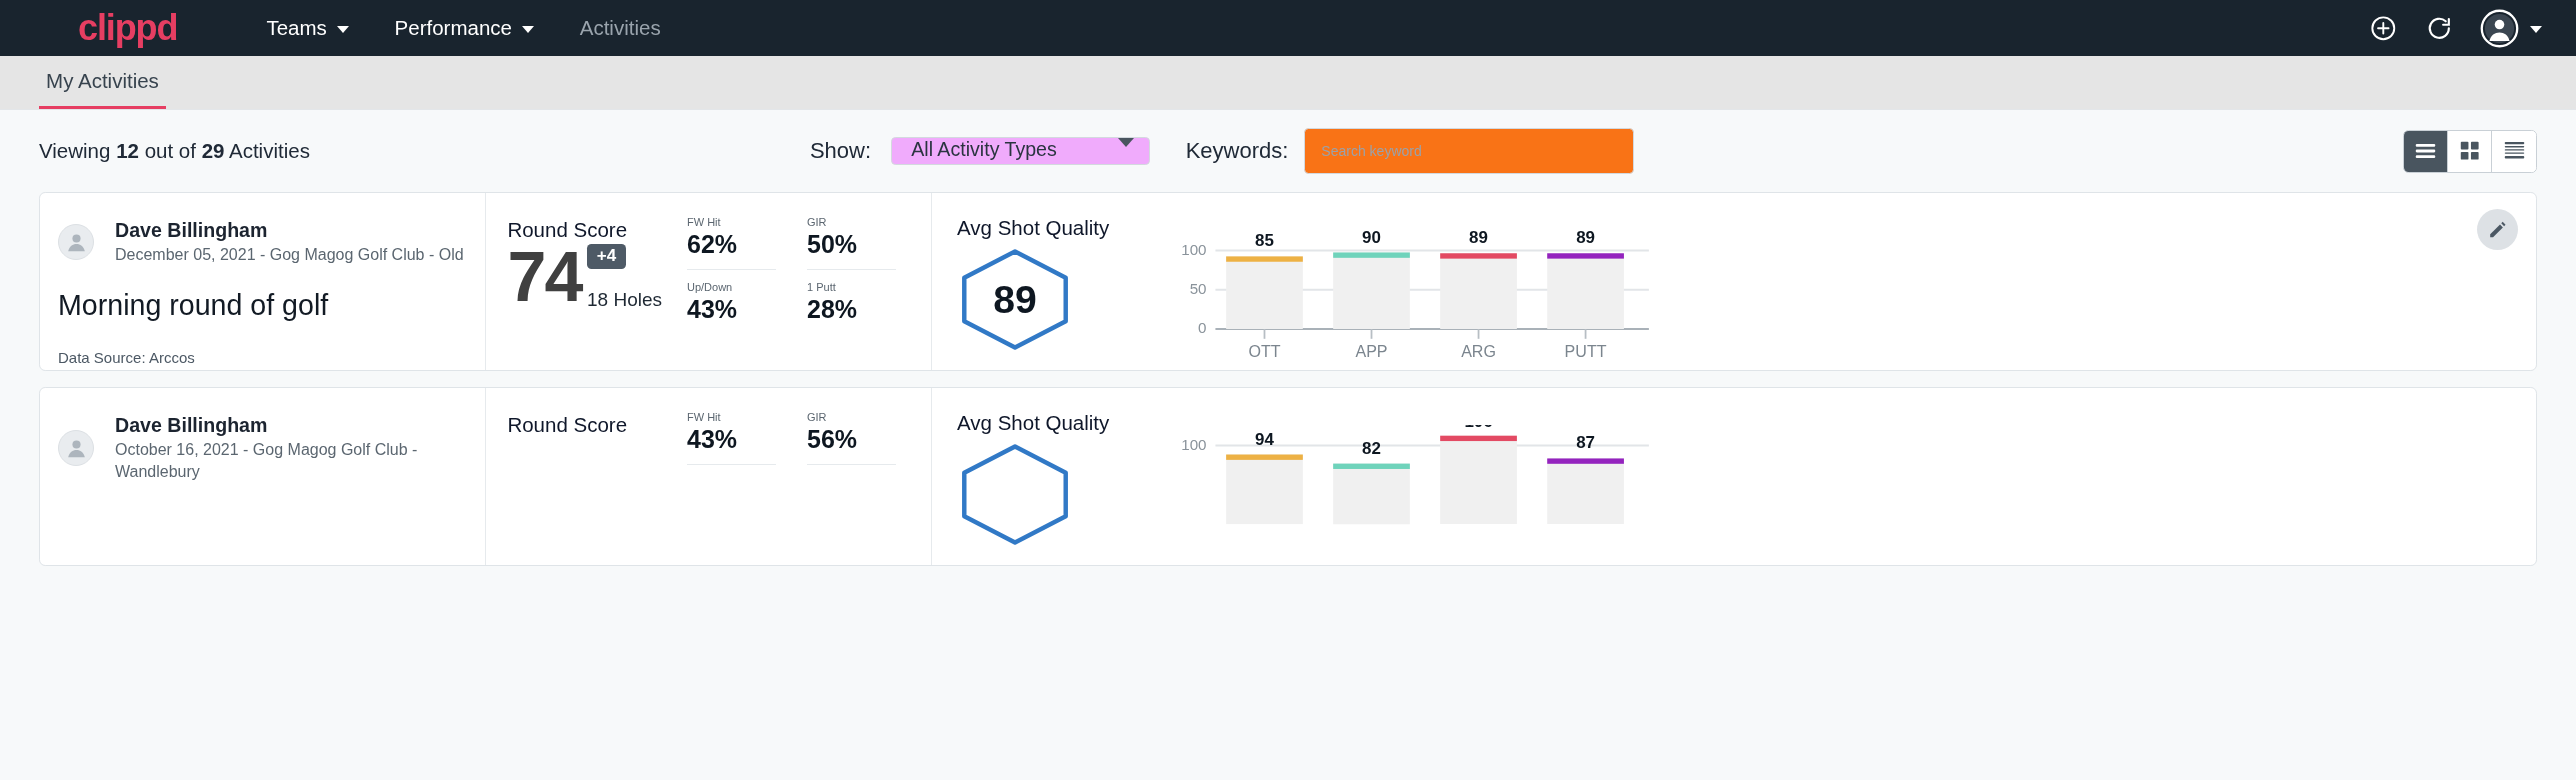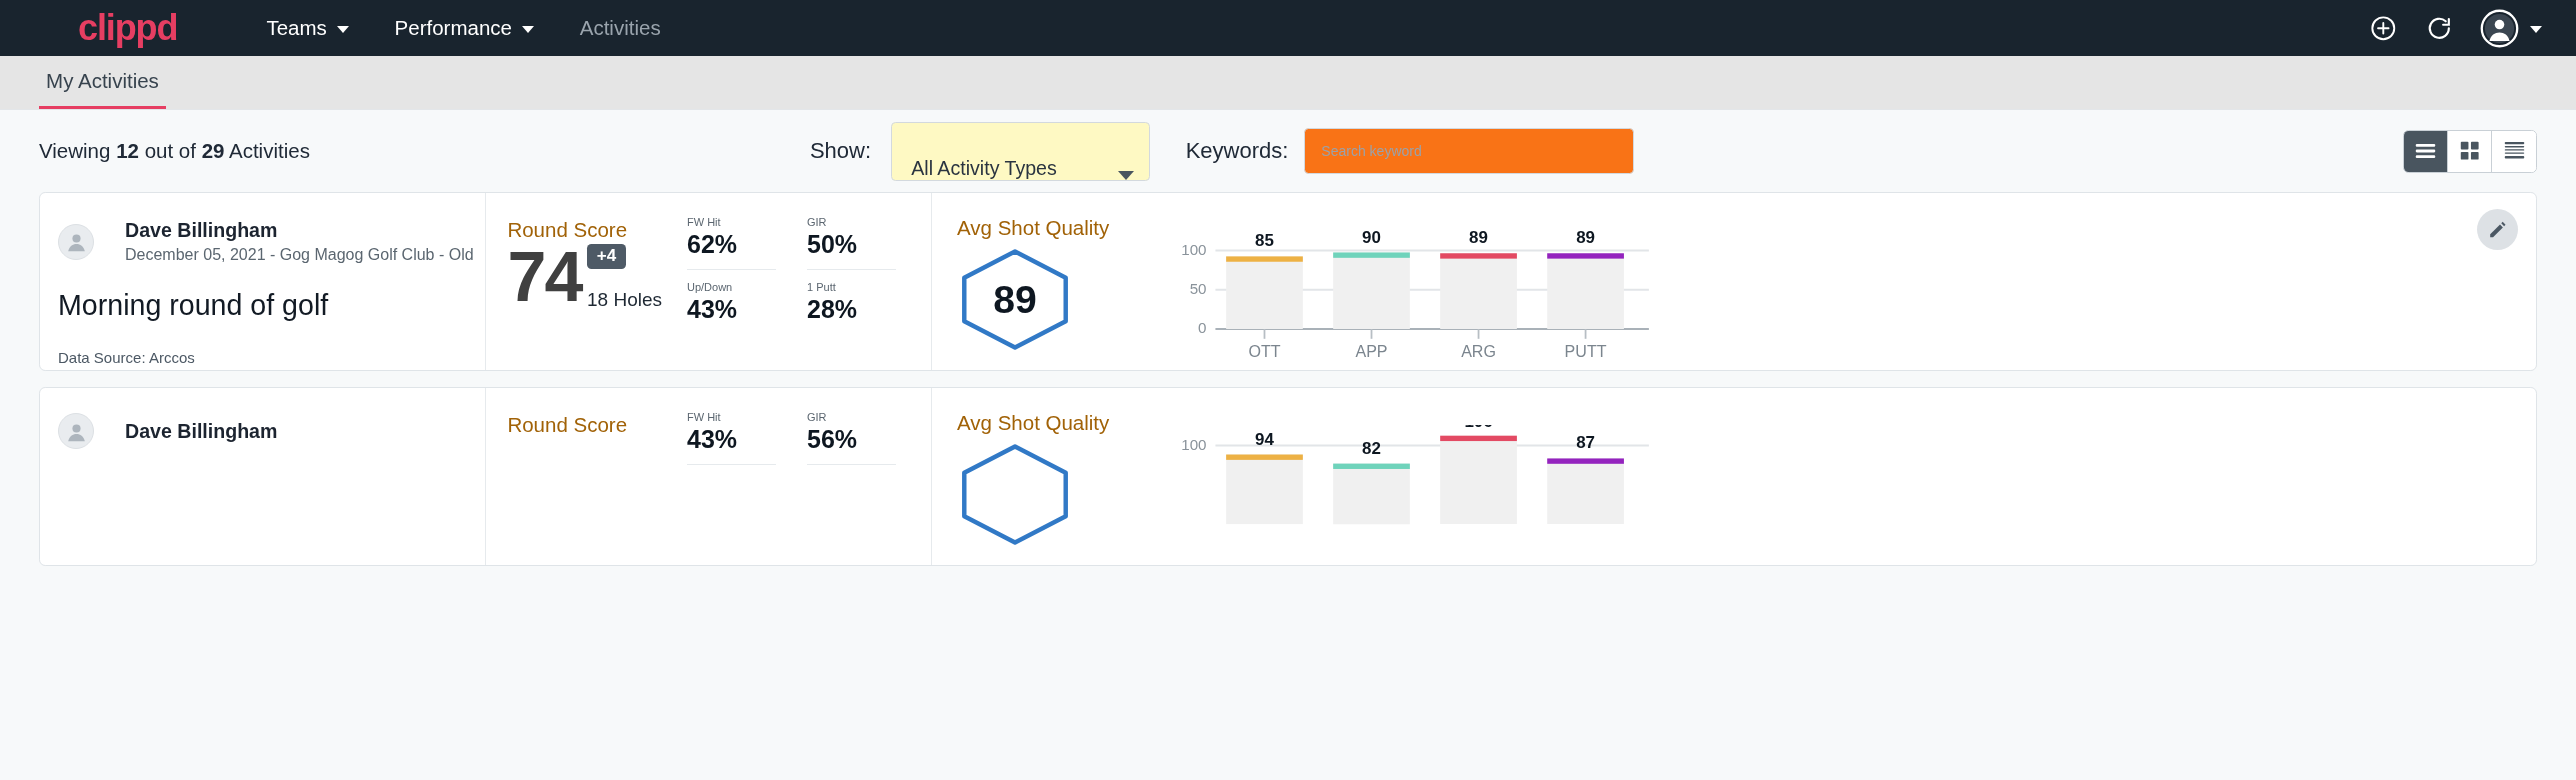--- a/index.html
+++ b/index.html
@@ -83,26 +83,26 @@
     white-space: nowrap;
   }
   .viewing b { font-weight: 700; }
   .filter-spacer-a { width: 500px; }
   .show-label, .kw-label {
     font-size: 22px;
     color: #202A37;
     white-space: nowrap;
   }
   .select {
-    width: 259px; height: 59px;
-    background: #fef9c3;
+    width: 259px; height: 28px;
+    background: #f0abfc;
     border: 0.9px solid #D3D9DE;
     border-radius: 4.5px;
     margin-left: 19.6px;
-    display: flex; align-items: flex-end;
+    display: flex; align-items: flex-start;
     padding: 0 14.3px 0 19.6px;
     cursor: pointer;
   }
   .select-value { flex: 1; font-size: 19.6px; color: #2A3440; white-space: nowrap; }
   .chev-dark {
     width: 0; height: 0;
     border-left: 8px solid transparent;
     border-right: 8px solid transparent;
     border-top: 9px solid #49555F;
   }
@@ -145,38 +145,38 @@
     height: 179px;
     margin-bottom: 16px;
     display: flex;
     position: relative;
   }
   .card-left {
     width: 446px;
     padding: 25px 0 0 18px;
     border-right: 0.9px solid #E6EAED;
   }
-  .ident { display: flex; align-items: center; gap: 31px; }
+  .ident { display: flex; align-items: center; gap: 21px; }
   .avatar-sm {
     width: 36px; height: 36px; border-radius: 50%;
     background: #E9ECEF;
     border: 0.9px solid #DCE0E4;
     display: flex; align-items: center; justify-content: center;
     flex: none;
   }
   .player-name { font-size: 19.6px; font-weight: 700; color: #1C2430; line-height: 1.25; }
   .player-sub { font-size: 16px; color: #5B6670; line-height: 1.35; margin-top: 1.8px; }
   .activity-title {
     font-size: 28.6px; color: #121A24; font-weight: 400;
     margin-top: 23px;
   }
   .data-source { font-size: 15px; color: #4C5864; margin-top: 27px; }
 
   .card-score { width: 201px; padding: 25px 0 0 21.4px; }
-  .section-label { font-size: 20.5px; color: #a16207; }
+  .section-label { font-size: 20.5px; color: #0f172a; }
   .score-row { display: flex; align-items: flex-end; margin-top: 1.8px; }
   .score-big {
     font-size: 70px; font-weight: 700; color: #404040; line-height: 0.95;
     letter-spacing: -1.8px;
   }
   .score-side { display: flex; flex-direction: column; align-items: flex-start; margin-left: 5.4px; }
   .score-badge {
     background: #4E5A66; color: #FFFFFF;
     font-size: 17px; font-weight: 700;
     border-radius: 4.5px; padding: 2.7px 9.8px;
@@ -427,20 +427,21 @@
     <div class="card-left">
       <div class="ident">
         <div class="avatar-sm">
           <svg width="23" height="23" viewBox="0 0 26 26">
             <circle cx="13" cy="9.6" r="4.6" fill="#ADB5BD"></circle>
             <path d="M3.6 24c1.4-5.4 5-8.2 9.4-8.2s8 2.8 9.4 8.2z" fill="#ADB5BD"></path>
           </svg>
         </div>
         <div>
           <div class="player-name">Dave Billingham</div>
+          <div class="player-sub">October 16, 2021 - Gog Magog Golf Club - Wandlebury</div>
         </div>
       </div>
     </div>
 
     <div class="card-score">
       <div class="section-label">Round Score</div>
       <div class="score-row">
         <div class="score-big"></div>
       </div>
     </div>

